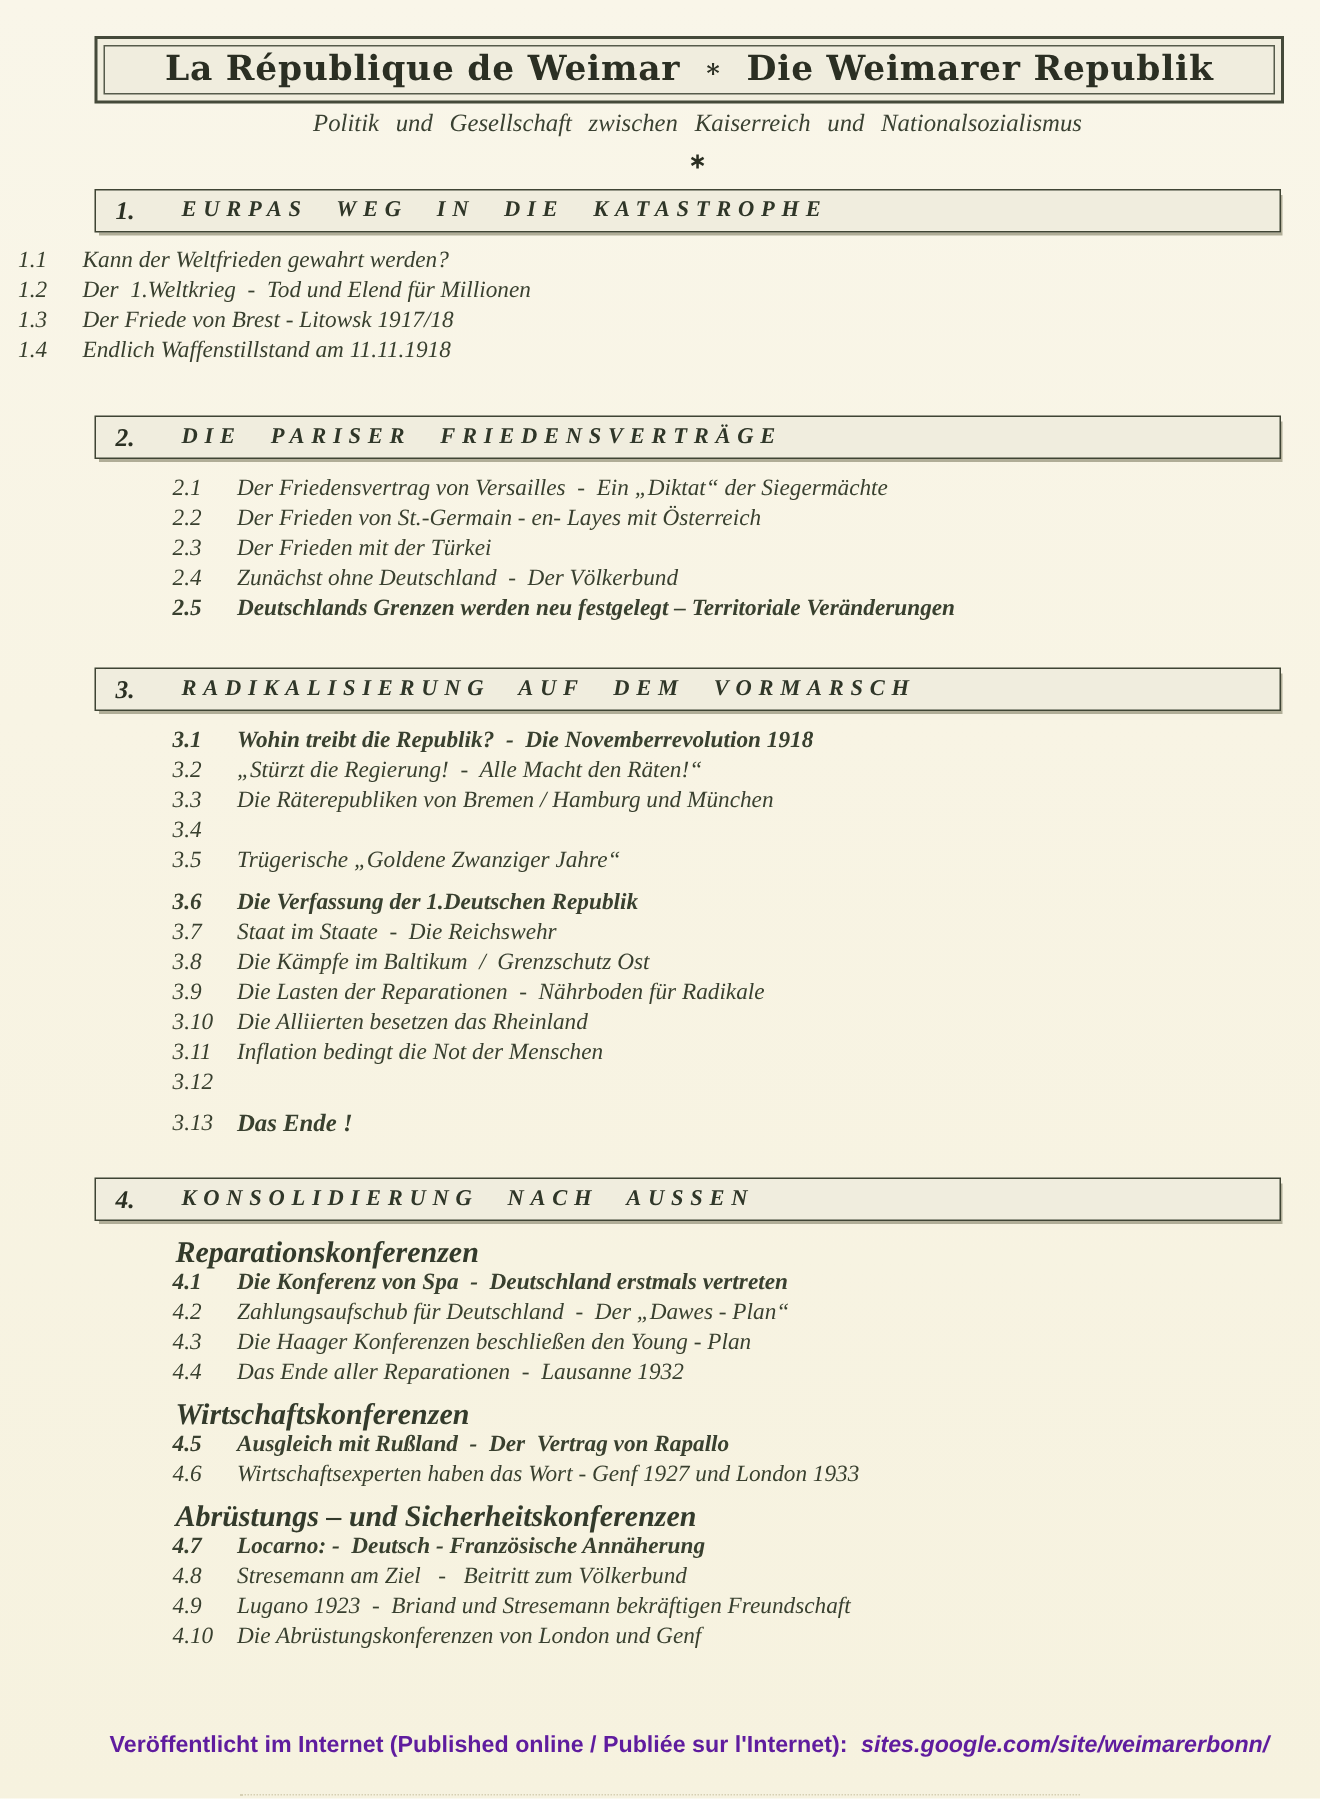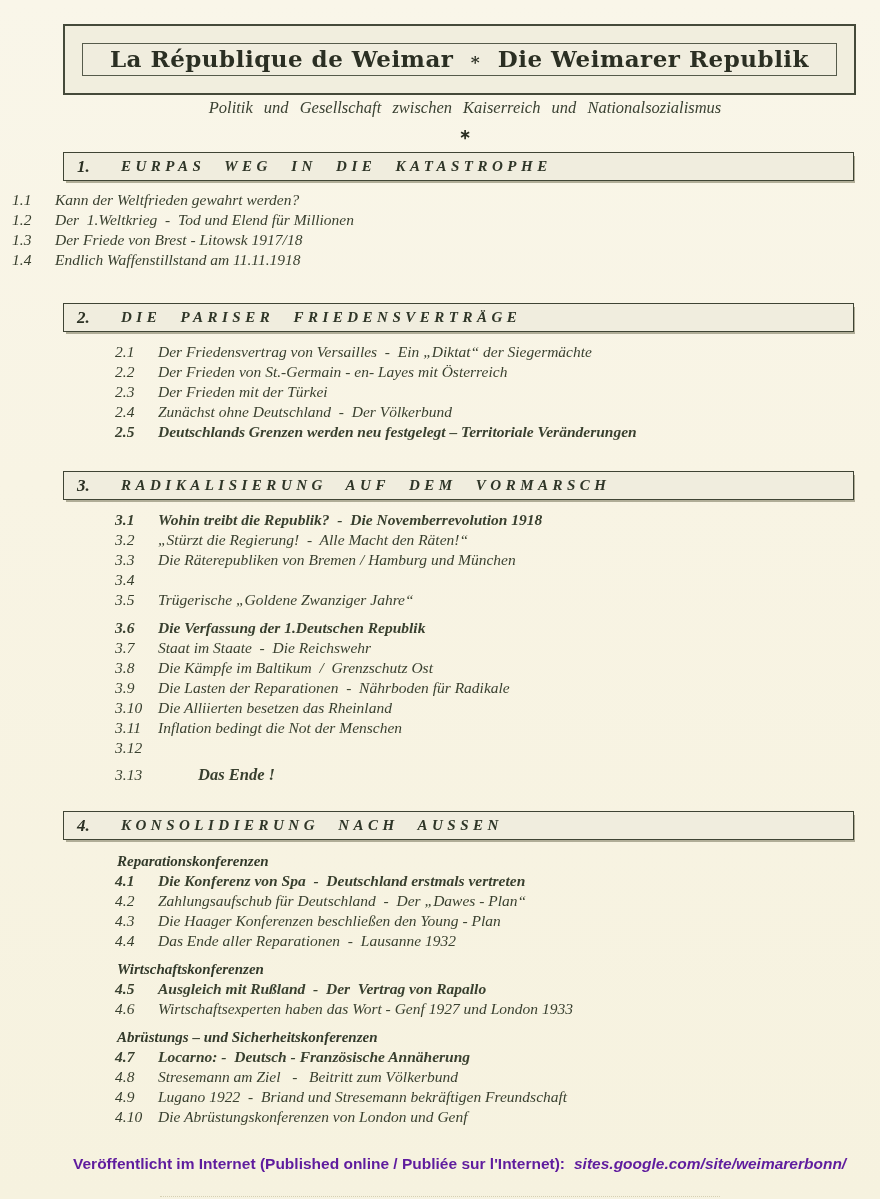--- a/index.html
+++ b/index.html
@@ -7,21 +7,21 @@
     position:relative;
     width:880px;height:1199px;
     background:linear-gradient(180deg,#f9f6e9 0%,#f8f4e4 40%,#f6f2df 100%);
     overflow:hidden;
     font-family:"Liberation Serif",serif;
     color:#39402f;
   }
   
   .banner{
     margin:24px 0 0 63px;width:793px;box-sizing:border-box;
-    border:2px solid #454a3a;background:#f1eede;padding:17px;
+    border:2px solid #454a3a;background:#f1eede;padding:4px;
   }
   .banner-inner{
     border:1px solid #565b4b;padding:1px 6px 3px;text-align:center;background:#f0edde;
   }
   .banner-text{
     font-family:"DejaVu Serif",serif;font-weight:700;font-size:23px;
     letter-spacing:.5px;color:#2b2f23;white-space:nowrap;
   }
   .banner-sep{display:inline-block;margin:0 16px;font-size:17px;vertical-align:2px;}
   
@@ -46,26 +46,26 @@
   .items{margin-left:115px;}
   .items.i1{margin-top:9px;margin-left:12px;}
   .items.i2{margin-top:10px;}
   .items.i3{margin-top:10px;}
   .items.g{margin-top:0;}
   .item{display:flex;line-height:20px;font-size:15.5px;}
   .item .num{width:43px;flex:none;font-style:italic;}
   .item .txt{font-style:italic;white-space:pre;}
   .item.bold{font-weight:700;}
   .item.gap1{margin-top:8px;}
-  .item.gap2{margin-top:6px;line-height:22px;gap:40px;}
+  .item.gap2{margin-top:6px;line-height:22px;}
   .lead{font-style:italic;font-weight:700;font-size:16.5px;white-space:pre;}
   .rest{font-style:italic;font-size:15px;white-space:pre;}
   
   .group-heading{
-    margin-left:117px;font-style:italic;font-weight:700;font-size:15px;line-height:20px;color:#333a2b;
+    margin-left:117px;font-style:italic;font-weight:700;font-size:20px;line-height:20px;color:#333a2b;
   }
   .gh1{margin-top:11px;}
   .gh2{margin-top:8px;}
   .gh3{margin-top:8px;}
   
   .footer{
     position:absolute;left:73px;top:1155px;
     font-family:"Liberation Sans",sans-serif;font-weight:700;font-size:15.5px;
     color:#5f1c9e;white-space:nowrap;
   }
@@ -240,21 +240,21 @@
     <div class="item bold">
         <span class="num">4.7</span>
         <span class="txt">Locarno: -  Deutsch - Französische Annäherung</span>
       </div>
     <div class="item">
         <span class="num">4.8</span>
         <span class="txt">Stresemann am Ziel   -   Beitritt zum Völkerbund</span>
       </div>
     <div class="item">
         <span class="num">4.9</span>
-        <span class="txt">Lugano 1922  -  Briand und Stresemann bekräftigen Freundschaft</span>
+        <span class="txt">Lugano 1923  -  Briand und Stresemann bekräftigen Freundschaft</span>
       </div>
     <div class="item">
         <span class="num">4.10</span>
         <span class="txt">Die Abrüstungskonferenzen von London und Genf</span>
       </div>
   </div>
 
   <div class="footer">
     <span>Veröffentlicht im Internet (Published online / Publiée sur l'Internet):</span><span class="footer-url">sites.google.com/site/weimarerbonn/</span>
   </div>

